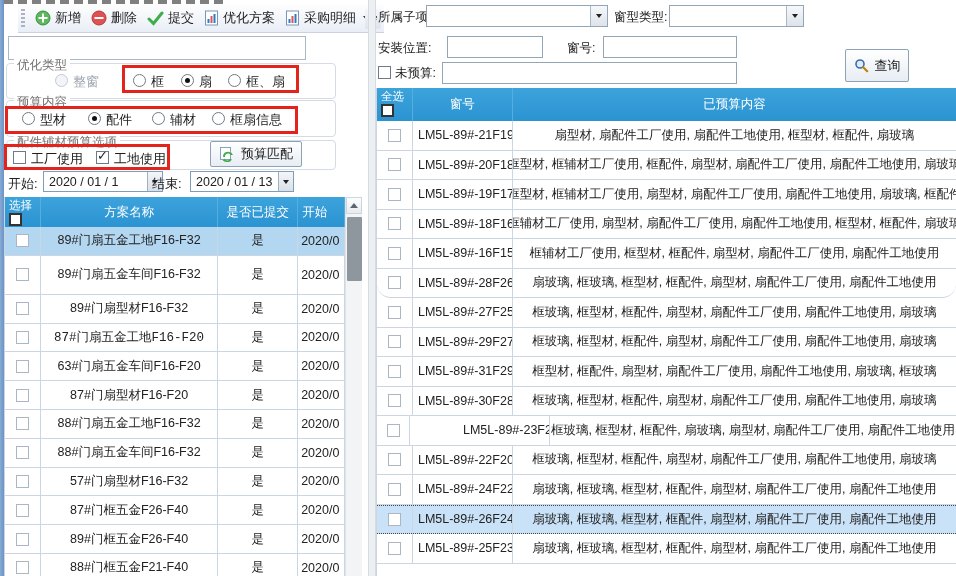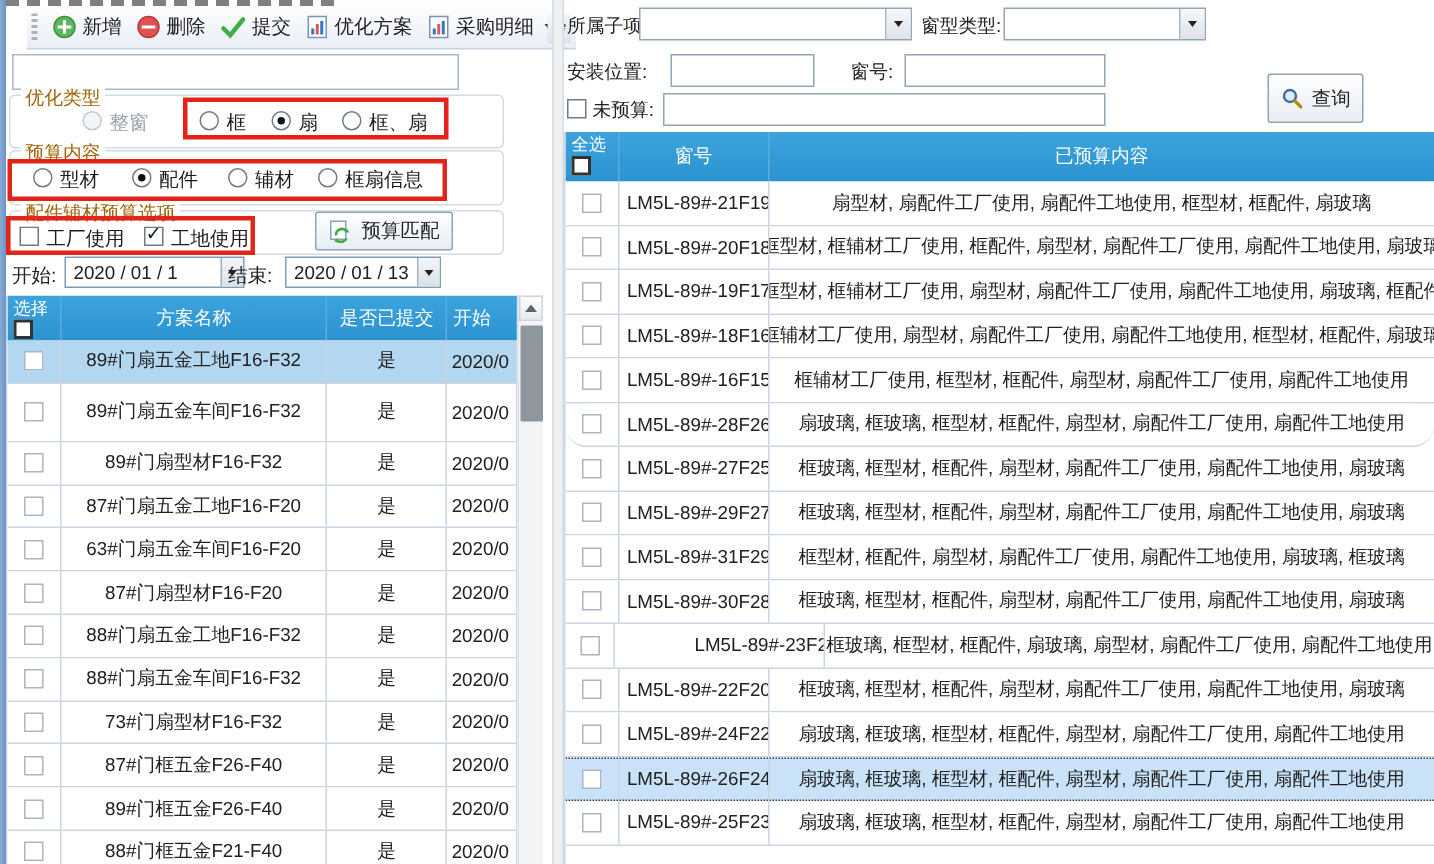--- a/index.html
+++ b/index.html
@@ -21,21 +21,21 @@
   .caret{width:0;height:0;border-left:4px solid transparent;border-right:4px solid transparent;border-top:5px solid #333;margin-left:3px;}
   .overflow-btn{position:absolute;right:3px;top:5px;width:16px;height:20px;border-radius:2px;background:linear-gradient(#f5f7fa,#dde4ec);
     display:flex;flex-direction:column;align-items:center;justify-content:center;gap:1px;}
   .overflow-btn .bar{width:7px;height:2px;background:#4a5565;}
   .overflow-btn .tri{width:0;height:0;border-left:4px solid transparent;border-right:4px solid transparent;border-top:4px solid #4a5565;}
 
   .search-input{position:absolute;left:8px;top:36px;width:298px;height:24px;border:1px solid #a9b8c6;background:#fff;padding:0 4px;font-size:12px;}
 
   
   .gbox{position:absolute;border:1px solid #d4dbe4;border-radius:4px;background:transparent;}
-  .gcap{position:absolute;background:#fff;padding:0 3px;font-size:12.5px;color:#a16207;white-space:nowrap;z-index:2;}
+  .gcap{position:absolute;background:#fff;padding:0 3px;font-size:12.5px;color:#737373;white-space:nowrap;z-index:2;}
 
   .radio{position:absolute;width:13px;height:13px;border:1px solid #6f7a88;border-radius:50%;background:#fff;}
   .radio.checked::after{content:"";position:absolute;left:3px;top:3px;width:5px;height:5px;border-radius:50%;background:#111;}
   .radio.disabled{border-color:#c3cad4;background:#f2f4f7;}
   .rlabel{position:absolute;font-size:13px;white-space:nowrap;color:#1c1c1c;}
   .rlabel.dim{color:#9aa3ae;}
 
   .cbox{position:absolute;width:13px;height:13px;border:1px solid #6f7a88;background:#fff;}
   .cbox .ck{position:absolute;left:0;top:-3px;font-size:13px;font-weight:bold;color:#222;line-height:13px;}
 
@@ -229,21 +229,21 @@
             <div class="cb"></div>
           </div>
           <div class="gcell center" style="width: 178px;">89#门扇型材F16-F32</div>
           <div class="gcell center" style="width: 80px;">是</div>
           <div class="gcell" style="width: 47px; padding-left: 3px;">2020/0</div>
         </div>
         <div class="grow" style="height: 28.8px;">
           <div class="gcell center" style="width: 36px;">
             <div class="cb"></div>
           </div>
-          <div class="gcell center" style="width: 178px;">87#门扇五金工地F16-F20</div>
+          <div class="gcell center" style="width: 178px; font-family: Liberation Mono, monospace;">87#门扇五金工地F16-F20</div>
           <div class="gcell center" style="width: 80px;">是</div>
           <div class="gcell" style="width: 47px; padding-left: 3px;">2020/0</div>
         </div>
         <div class="grow" style="height: 28.8px;">
           <div class="gcell center" style="width: 36px;">
             <div class="cb"></div>
           </div>
           <div class="gcell center" style="width: 178px;">63#门扇五金车间F16-F20</div>
           <div class="gcell center" style="width: 80px;">是</div>
           <div class="gcell" style="width: 47px; padding-left: 3px;">2020/0</div>
@@ -269,21 +269,21 @@
             <div class="cb"></div>
           </div>
           <div class="gcell center" style="width: 178px;">88#门扇五金车间F16-F32</div>
           <div class="gcell center" style="width: 80px;">是</div>
           <div class="gcell" style="width: 47px; padding-left: 3px;">2020/0</div>
         </div>
         <div class="grow" style="height: 28.8px;">
           <div class="gcell center" style="width: 36px;">
             <div class="cb"></div>
           </div>
-          <div class="gcell center" style="width: 178px;">73#门扇型材F16-F32</div>
+          <div class="gcell center" style="width: 178px;">57#门扇型材F16-F32</div>
           <div class="gcell center" style="width: 80px;">是</div>
           <div class="gcell" style="width: 47px; padding-left: 3px;">2020/0</div>
         </div>
         <div class="grow" style="height: 28.8px;">
           <div class="gcell center" style="width: 36px;">
             <div class="cb"></div>
           </div>
           <div class="gcell center" style="width: 178px;">87#门框五金F26-F40</div>
           <div class="gcell center" style="width: 80px;">是</div>
           <div class="gcell" style="width: 47px; padding-left: 3px;">2020/0</div>

